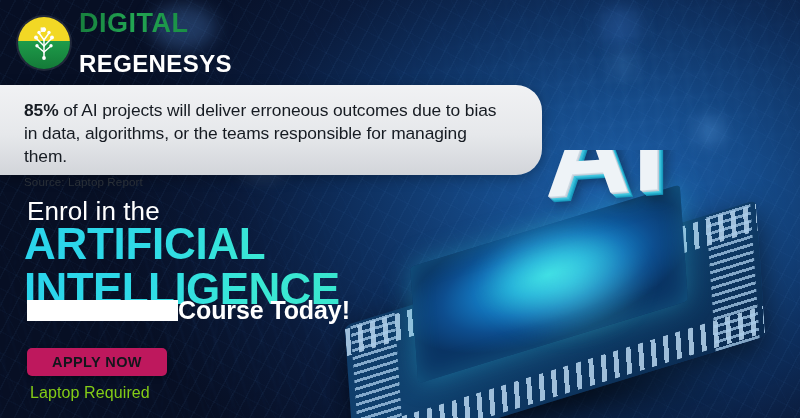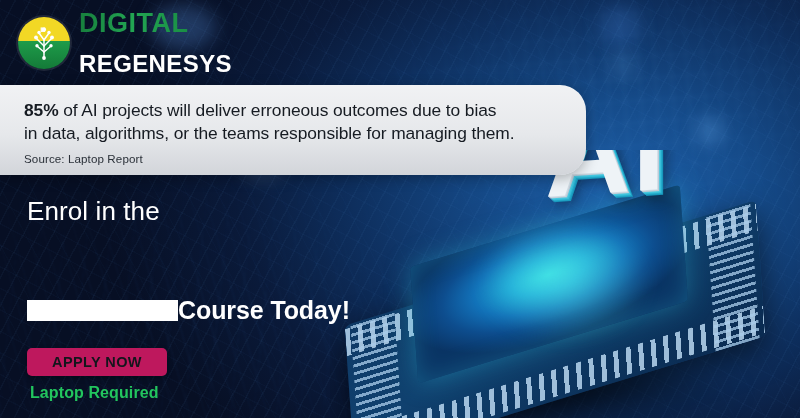--- a/index.html
+++ b/index.html
@@ -164,21 +164,21 @@
   }
   .logo-regenesys{
     font-size:24px;font-weight:bold;letter-spacing:.4px;color:#ffffff;display:block;margin-top:15px;
   }
   .logo-tagline{
     font-size:13px;color:#eef2f7;display:block;text-align:center;margin-top:2px;letter-spacing:.2px;
   }
 
   
   .stat-panel{
-    position:absolute;left:0;top:85px;width:586px;height:90px;
+    position:absolute;left:0;top:85px;width:542px;height:90px;
     background:linear-gradient(180deg,#f1f2f4 0%,#e6e8eb 55%,#d2d5da 100%);
     border-top-right-radius:26px;border-bottom-right-radius:26px;
     box-shadow:0 3px 14px rgba(0,0,0,.30);
     padding:14px 30px 0 24px;
   }
   .stat-line{
     font-size:17.4px;color:#161b22;line-height:1.33;letter-spacing:-.1px;
   }
   .stat-line b{font-weight:bold;}
   .stat-source{
@@ -212,21 +212,21 @@
   .apply-btn{
     position:absolute;left:27px;top:348px;width:140px;height:28px;
     background:#be185d;border:none;border-radius:5px;cursor:pointer;
     font-family:"Liberation Sans", sans-serif;
     font-size:14.5px;font-weight:bold;color:#13161c;letter-spacing:.4px;
     display:flex;align-items:center;justify-content:center;
     box-shadow:0 2px 5px rgba(0,0,0,.35);
   }
   .laptop-note{
     position:absolute;left:30px;top:384px;
-    font-size:16px;color:#22c55e;letter-spacing:.1px;font-weight:bold;
+    font-size:16px;color:#84cc16;letter-spacing:.1px;
   }
 </style>
 </head>
 <body>
 
 <div class="banner">
 
   <div class="bg-base"></div>
   <div class="bg-circuit"></div>
   <div class="bg-circuit-r"></div>
@@ -283,20 +283,24 @@
 
   <div class="stat-panel">
     <div class="stat-line">
       <b>85%</b><span> of AI projects will deliver erroneous outcomes due to bias</span>
     </div>
     <div class="stat-line">in data, algorithms, or the teams responsible for managing them.</div>
     <div class="stat-source">Source: Laptop Report</div>
   </div>
 
   <div class="enrol">Enrol in the</div>
+  <div class="kicker">
+    <span class="l1">ARTIFICIAL</span>
+    <span class="l2">INTELLIGENCE</span>
+  </div>
 
   <div class="course-row">
     <span class="blank-bar"></span>
     <span class="course-today">Course Today!</span>
   </div>
 
   <button class="apply-btn">APPLY NOW</button>
   <div class="laptop-note">Laptop Required</div>
 
 </div>

